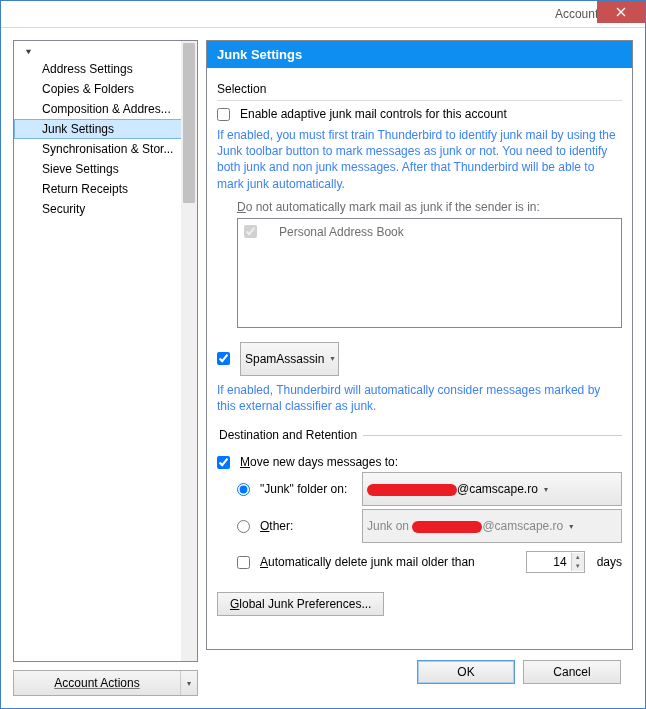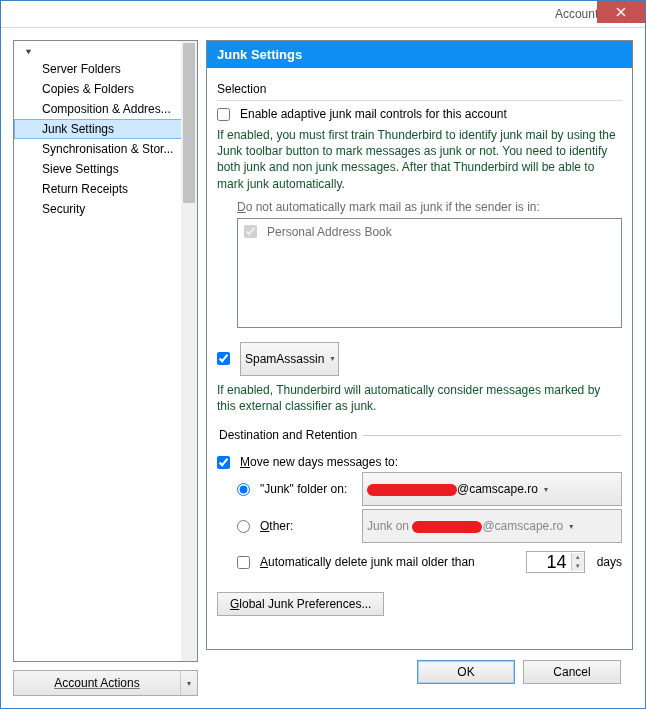--- a/index.html
+++ b/index.html
@@ -20,36 +20,36 @@
 .account-actions .lbl{flex:1;text-align:center}
 .account-actions .lbl span{text-decoration:underline;text-decoration-color:#777}
 .account-actions .drop{width:16px;border-left:1px solid #ccc;height:100%;display:flex;align-items:center;justify-content:center;color:#555;font-size:8px}
 .content{flex:1;display:flex;flex-direction:column}
 .panel{flex:1;border:1px solid #828790;background:#fff;padding:0;overflow:hidden;display:flex;flex-direction:column}
 .panel-head{background:#0e8ef0;color:#fff;font-weight:bold;font-size:13px;padding:6px 10px}
 .panel-body{padding:8px 10px 10px 10px;overflow:auto}
 .section-title{color:#000;margin:6px 0 4px 0}
 .row{display:flex;align-items:center;gap:6px;margin:3px 0}
 input[type=checkbox],input[type=radio]{margin:0 4px 0 0}
-.help{color:#14532d;margin:6px 0 4px 0;line-height:1.35}
+.help{color:#3b82f6;margin:6px 0 4px 0;line-height:1.35}
 .sublabel{color:#6e6e6e;margin:8px 0 4px 20px}
 .sublabel .u{text-decoration:underline}
 .listbox{margin-left:20px;border:1px solid #828790;height:96px;background:#fff;padding:6px}
-.listbox .li{display:flex;align-items:flex-start;gap:6px;color:#6e6e6e}
+.listbox .li{display:flex;align-items:flex-start;gap:18px;color:#6e6e6e}
 .listbox input[type=checkbox]{accent-color:#888}
 .combo{border:1px solid #acacac;background:linear-gradient(#f7f7f7,#e7e7e7);height:20px;display:inline-flex;align-items:center;padding:6px 4px;gap:6px}
 .combo .cv{min-width:68px}
 .combo .ar{font-size:8px;color:#555}
 .combo.wide{flex:1;min-width:0}
 .combo.disabled{color:#888;background:#f0f0f0}
 fieldset{border:none;border-top:1px solid #ccc;margin:14px 0 0 0;padding:10px 0 0 0}
 fieldset legend{color:#000;padding-right:6px}
 .indent1{margin-left:20px}
 .spin{display:inline-flex;border:1px solid #acacac;height:20px;align-items:center}
-.spin input{width:36px;border:none;text-align:right;padding:0 4px;height:18px;outline:none;font-family:inherit;font-size:18px}
+.spin input{width:36px;border:none;text-align:right;padding:0 4px;height:18px;outline:none;font-family:inherit;font-size:12px}
 .spin .btns{display:flex;flex-direction:column;border-left:1px solid #ccc}
 .spin .btns span{font-size:6px;line-height:9px;width:12px;text-align:center;color:#666;background:#eee}
 .redact{display:inline-block;height:12px;background:#ec1c24;border-radius:6px;vertical-align:middle}
 .btn{border:1px solid #acacac;background:linear-gradient(#f7f7f7,#e5e5e5);height:22px;padding:0 12px;display:inline-flex;align-items:center}
 .btn .u{text-decoration:underline}
 .footer{display:flex;justify-content:flex-end;gap:8px;padding:10px 12px 12px 0}
 .footer .btn{min-width:72px;justify-content:center}
 .footer .btn.primary{border:1px solid #5a9bd5;box-shadow:0 0 0 1px #a7d0f2 inset}
 hr.sep{border:none;border-top:1px solid #dcdcdc;margin:10px 0}
 label{cursor:default}
@@ -72,21 +72,21 @@
   <div class="body">
     <div class="sidebar">
       <div class="tree-wrap">
         <div class="tree">
           <div class="collapse">
             <svg width="9" height="9" viewBox="0 0 10 10">
                 <path d="M2 3 L8 3 L5 8 Z" fill="#404040"></path>
               </svg>
           </div>
           <div id="tree-items">
-              <div class="item">Server Folders</div>
+              <div class="item">Address Settings</div>
               <div class="item">Copies &amp; Folders</div>
               <div class="item">Composition &amp; Addres...</div>
               <div class="item selected">Junk Settings</div>
               <div class="item">Synchronisation &amp; Stor...</div>
               <div class="item">Sieve Settings</div>
               <div class="item">Return Receipts</div>
               <div class="item">Security</div>
             </div>
         </div>
         <div class="scrollbar">

